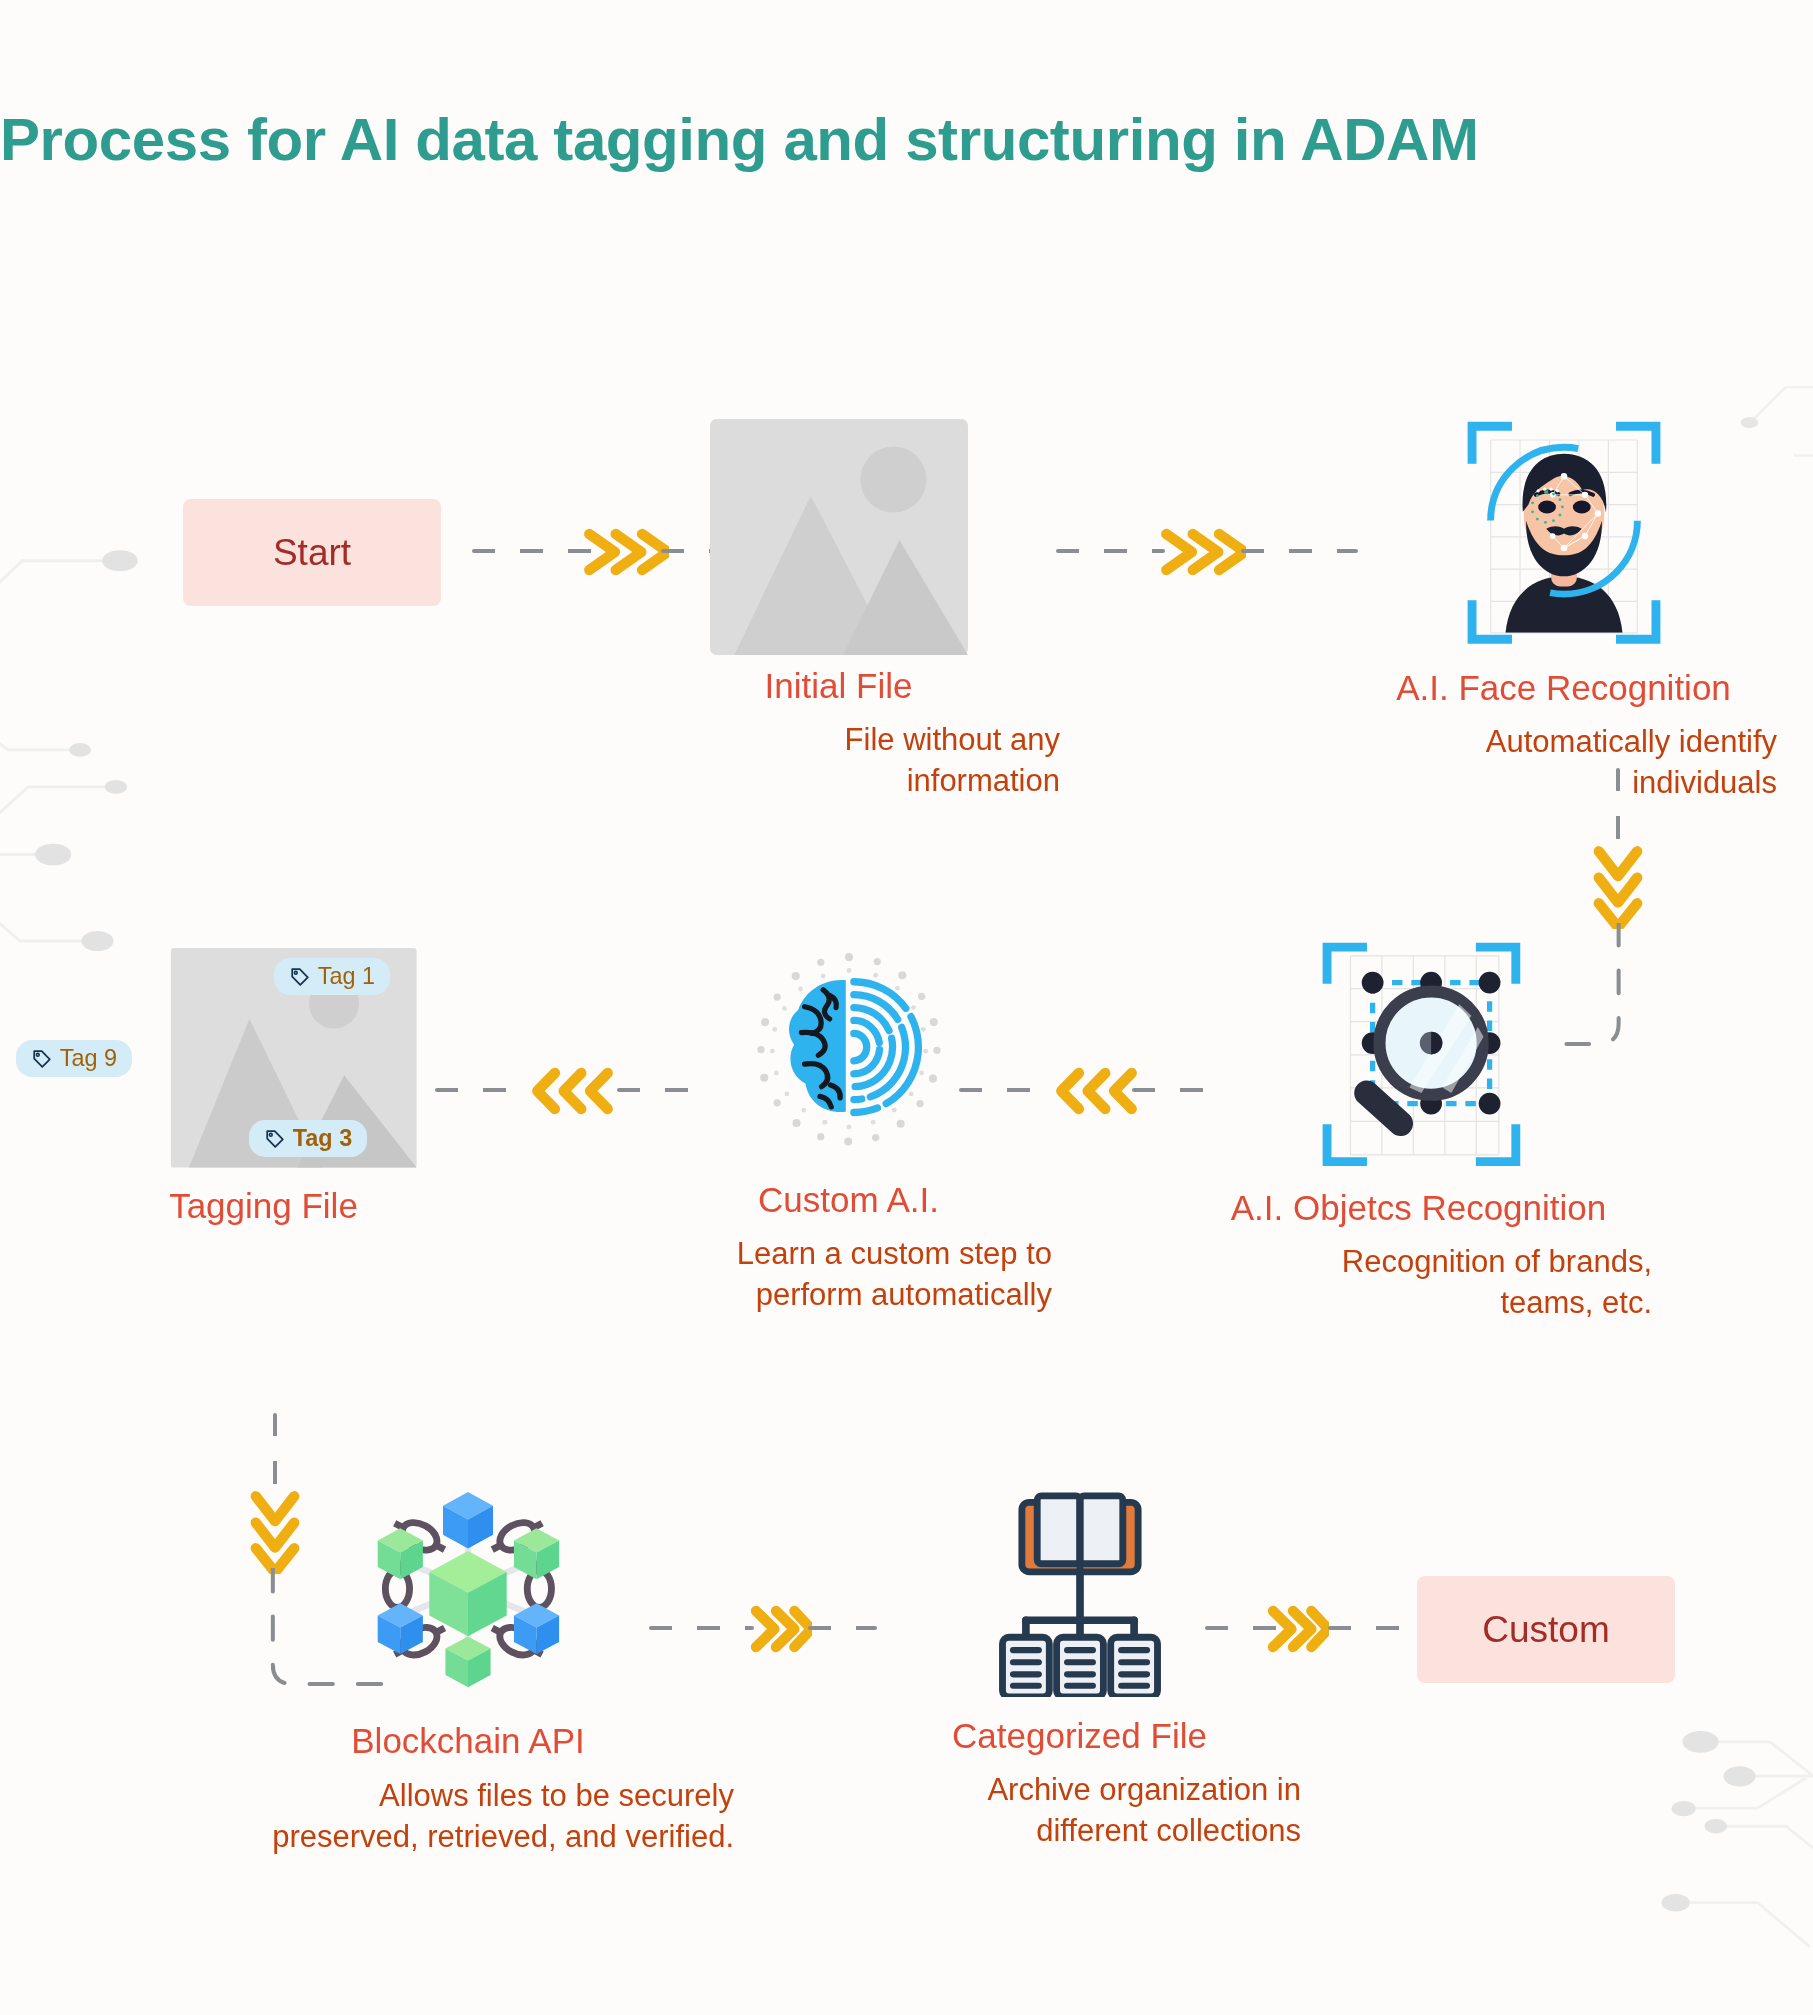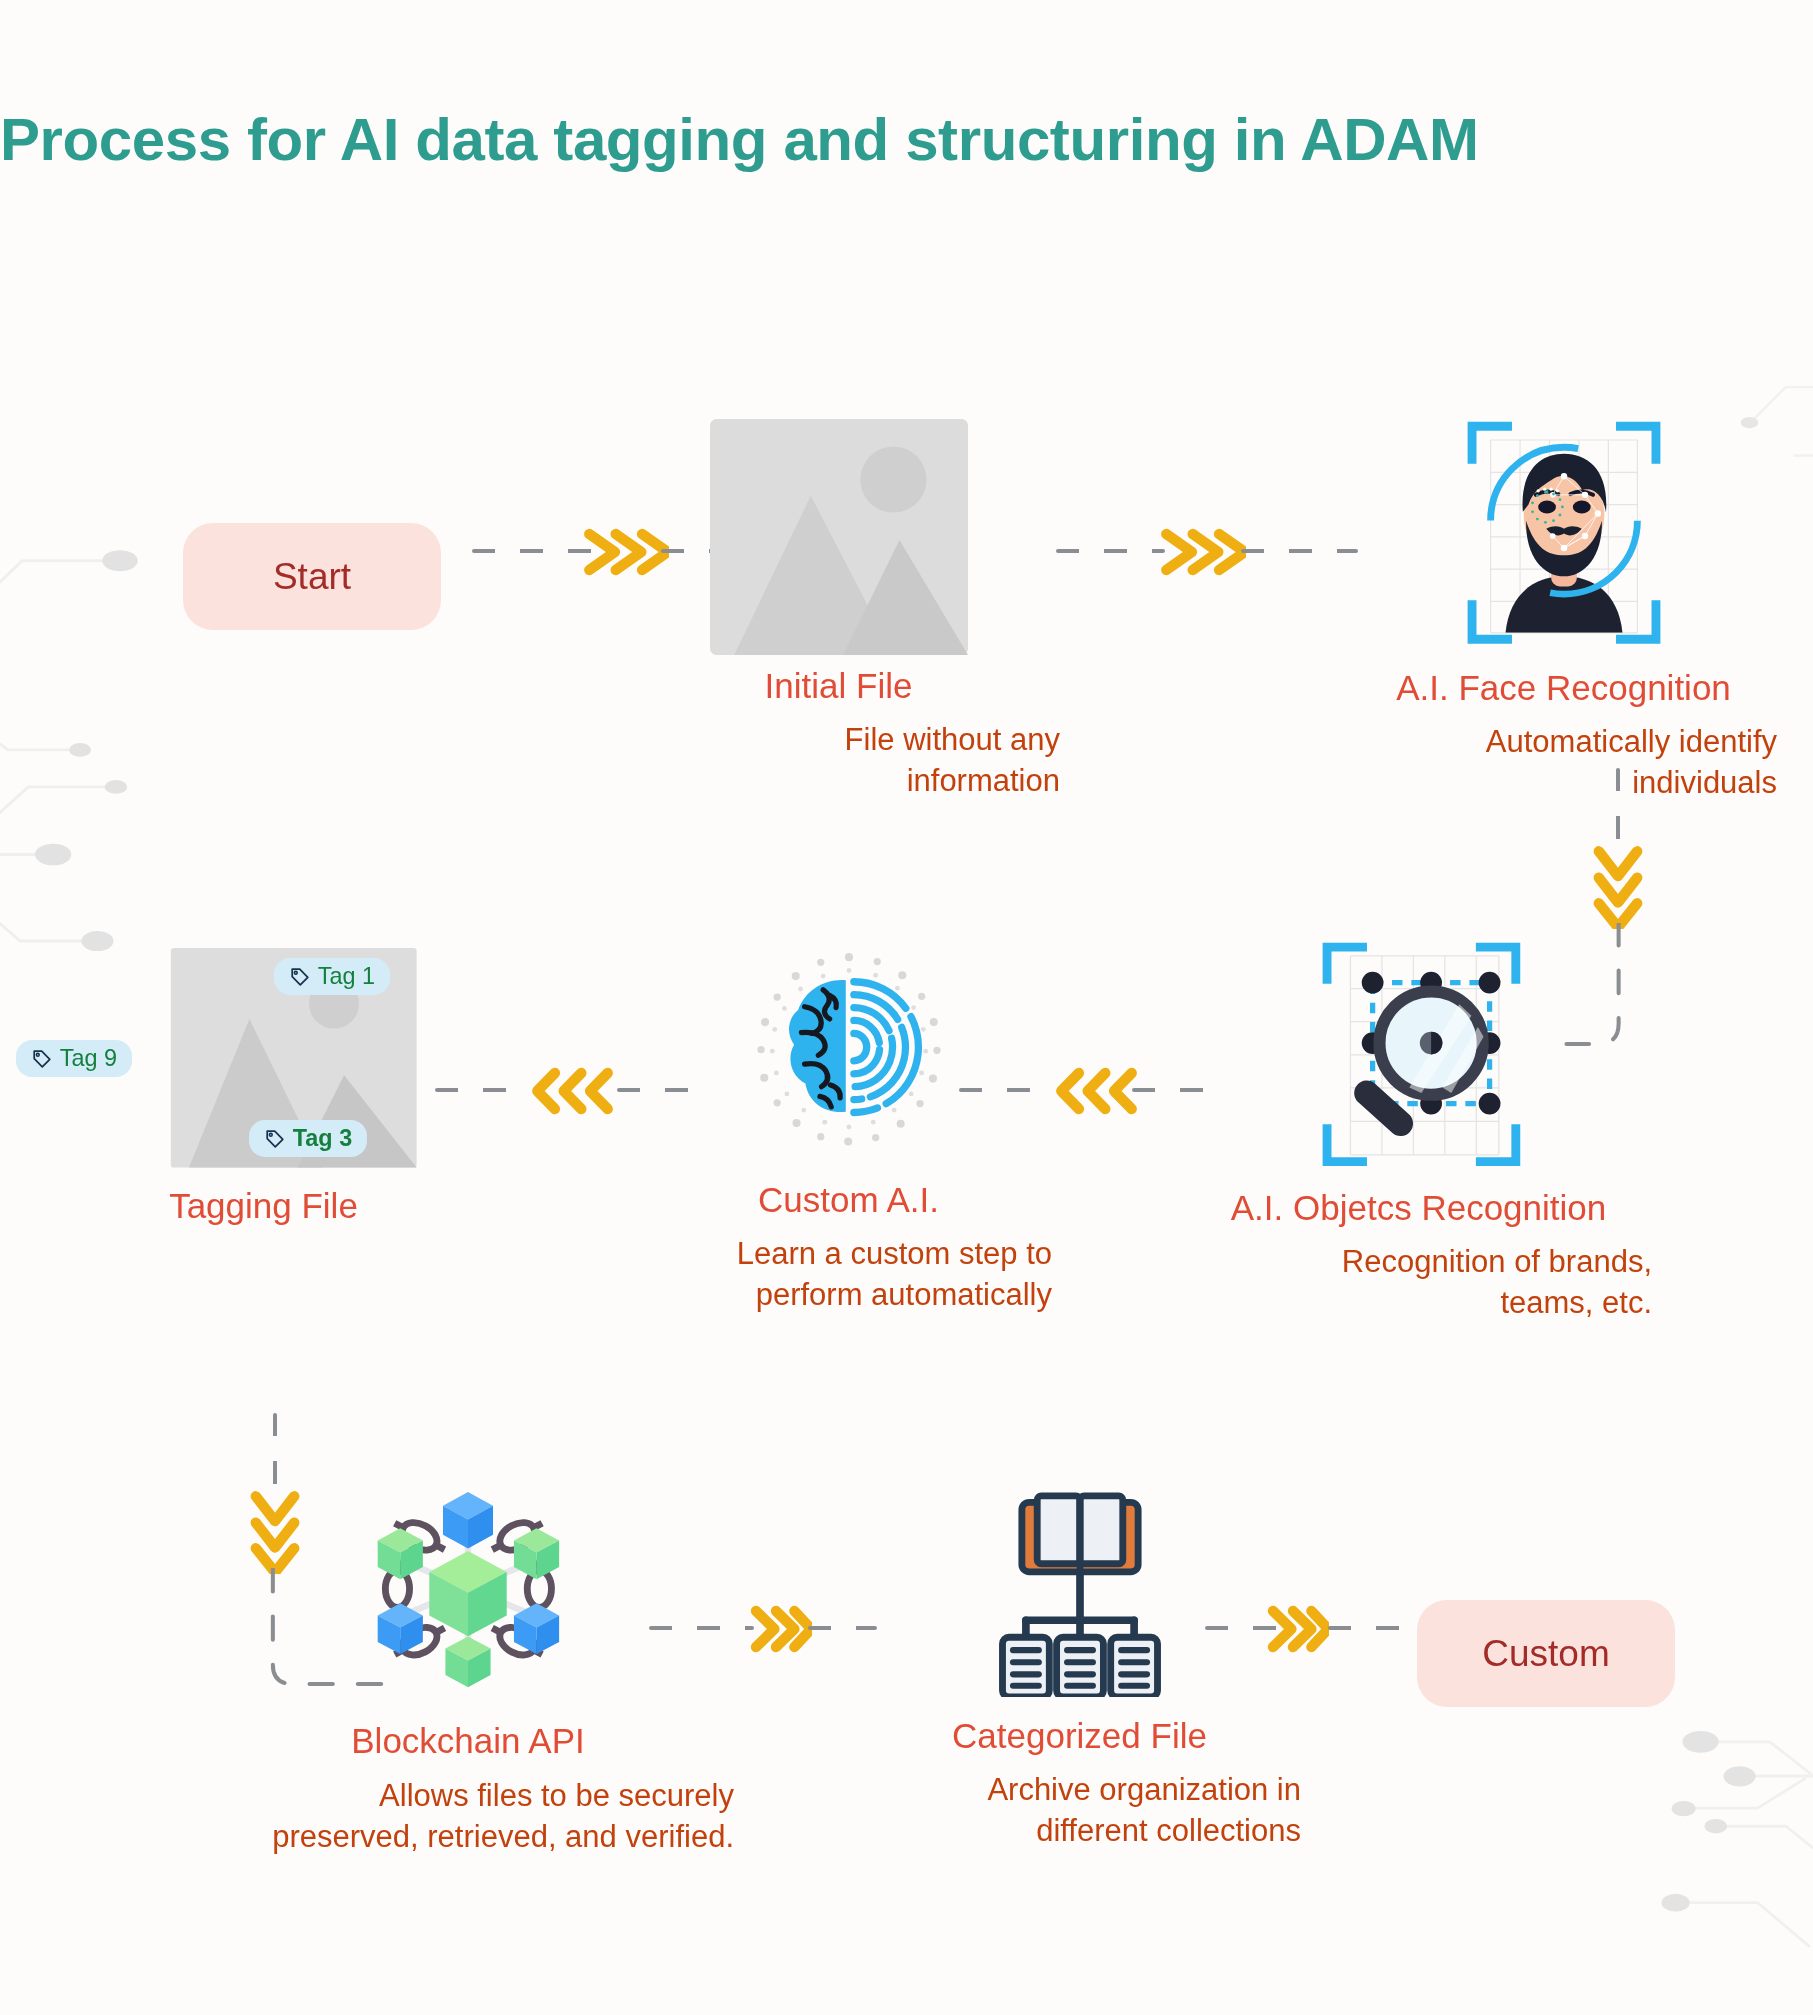--- a/index.html
+++ b/index.html
@@ -25,25 +25,24 @@
     font-weight:bold;
     font-size:60px;
     line-height:1.24;
     letter-spacing:-0.4px;
   }
 
   
   .pill {
     position:absolute;
     background:#FBE2DC;
-    border-radius:30px;
+    border-radius:8px;
     display:flex; align-items:center; justify-content:center;
     color:#A32C28;
     font-size:37px;
-    margin-top:24px;
   }
   #pill-start  { left:183px;  top:499px; width:258px;  height:107px; }
   #pill-finish { left:1417px; top:1576px; width:258px;  height:107px; }
 
   
   .node { position:absolute; text-align:center; }
   .node .art { position:relative; margin:0 auto; }
   .node .heading {
     color:#E04C35;
     font-size:35px;
@@ -67,21 +66,21 @@
   #node-cat      { left:858px; top:1487px; width:443px; }
 
   
   .tag-chip {
     position:absolute;
     background:#D4ECF8;
     border-radius:16px;
     height:37px;
     display:flex; align-items:center; gap:7.3px;
     padding:0 14.5px;
-    color:#15803d;
+    color:#a16207;
     font-size:23.4px;
     white-space:nowrap;
   }
 
   
   .dash-h {
     position:absolute; height:4px;
     background-image:linear-gradient(to right,#8A8D91 0 48%,transparent 48% 100%);
     background-size:48px 4px;
     border-radius:2px;

